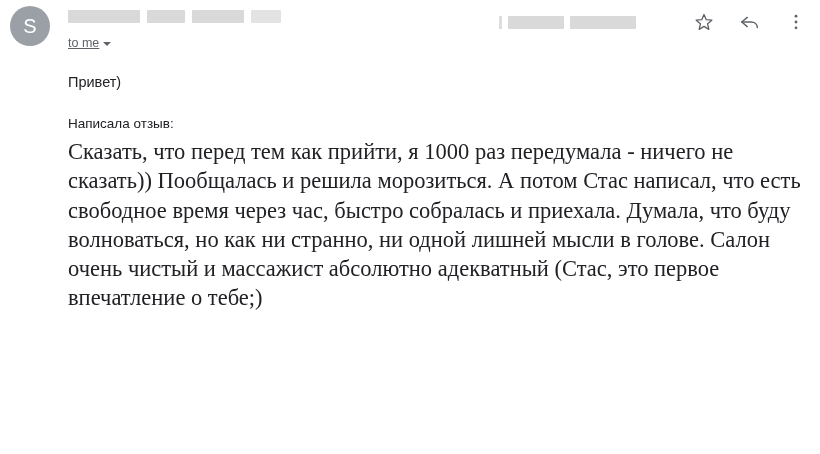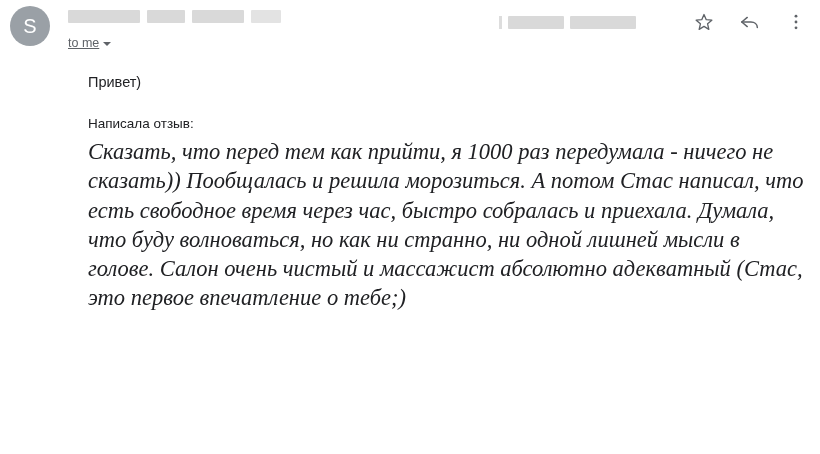--- a/index.html
+++ b/index.html
@@ -119,21 +119,21 @@
     display: flex;
     align-items: center;
     justify-content: center;
     color: #5f6368;
     cursor: pointer;
   }
   .icon-btn svg { display: block; }
 
   
   .body-wrap {
-    padding: 0 16px 0 88px;
+    padding: 0 16px 0 68px;
   }
 
   .greeting {
     font-family: "Liberation Sans", sans-serif;
     font-size: 14.5px;
     color: #202124;
     margin: 4px 0 0 0;
   }
 
   .intro {
@@ -146,21 +146,20 @@
   .review {
     font-family: "Liberation Serif", serif;
     font-size: 22.5px;
     line-height: 1.30;
     color: #202124;
     margin: 0;
     max-width: 740px;
   }
   .review p {
     margin: 0;
-    font-style: italic;
   }
 </style>
 </head>
 <body>
 
 <div class="email-view">
 
   <div class="header">
 
     <div class="avatar">S</div>

